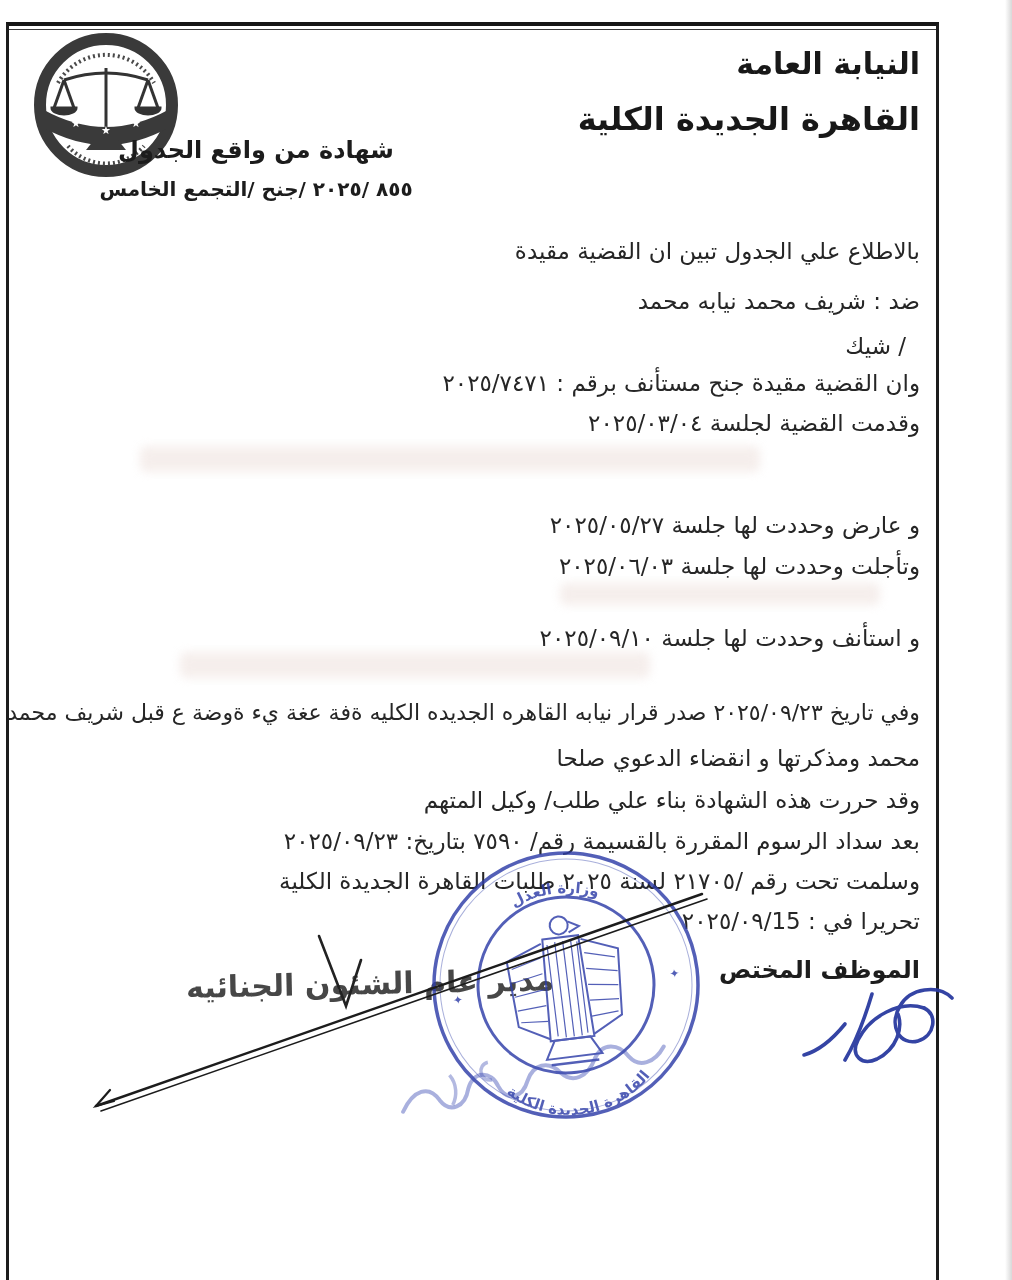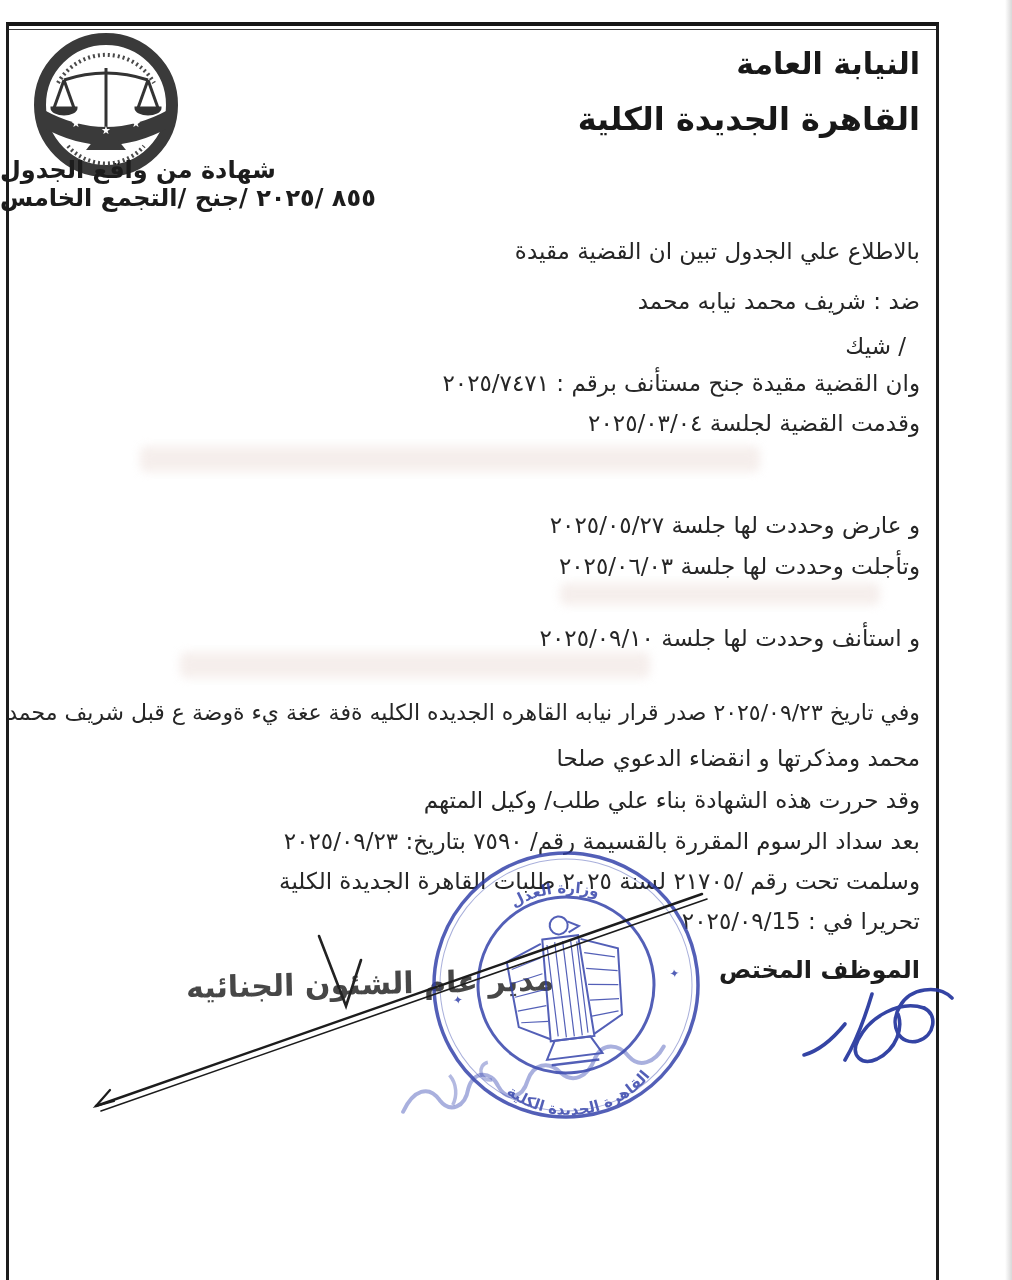--- a/index.html
+++ b/index.html
@@ -10,23 +10,23 @@
   .frame{position:absolute;left:6px;top:22px;width:933px;height:1258px;
          border-top:4px solid #161616;border-left:3px solid #1d1d1d;border-right:3px solid #1d1d1d;
          box-sizing:border-box;}
   .frame:after{content:"";position:absolute;left:0;top:3px;width:100%;height:1px;background:#3a3a3a;}
 
   .h1{position:absolute;right:92px;top:46px;font-size:30px;font-weight:800;color:#181818;
       direction:rtl;white-space:nowrap;margin-left:28px;}
   .h2{position:absolute;right:92px;top:100px;font-size:32px;font-weight:800;color:#181818;
       direction:rtl;white-space:nowrap;}
 
-  .title-block{position:absolute;left:0;top:156px;width:512px;text-align:left;}
+  .title-block{position:absolute;left:0;top:136px;width:512px;text-align:center;}
   .t1{font-size:24px;font-weight:800;color:#1c1c1c;direction:rtl;white-space:nowrap;}
-  .t2{font-size:24px;font-weight:800;color:#1c1c1c;direction:ltr;white-space:nowrap;}
+  .t2{margin-top:13px;font-size:20px;font-weight:800;color:#1c1c1c;direction:ltr;white-space:nowrap;}
 
   .bline{position:absolute;right:92px;font-size:23px;font-weight:400;color:#262626;
          direction:rtl;white-space:nowrap;}
   .l0{top:238px;} .l1{top:288px;} .l2{top:333px;right:106px;} .l3{top:370px;} .l4{top:410px;}
   .l5{top:450px;} .l6{top:512px;text-align:right;} .l7{top:553px;} .l8{top:625px;}
   .l9{top:700px;font-size:22px;} .l10{top:745px;} .l11{top:787px;text-align:right;} .l12{top:828px;}
   .l13{top:868px;} .l14{top:908px;}
 
   .ghost{position:absolute;background:#eee1dd;filter:blur(5px);opacity:.55;border-radius:6px;}
   .gA{left:140px;top:446px;width:620px;height:26px;}

